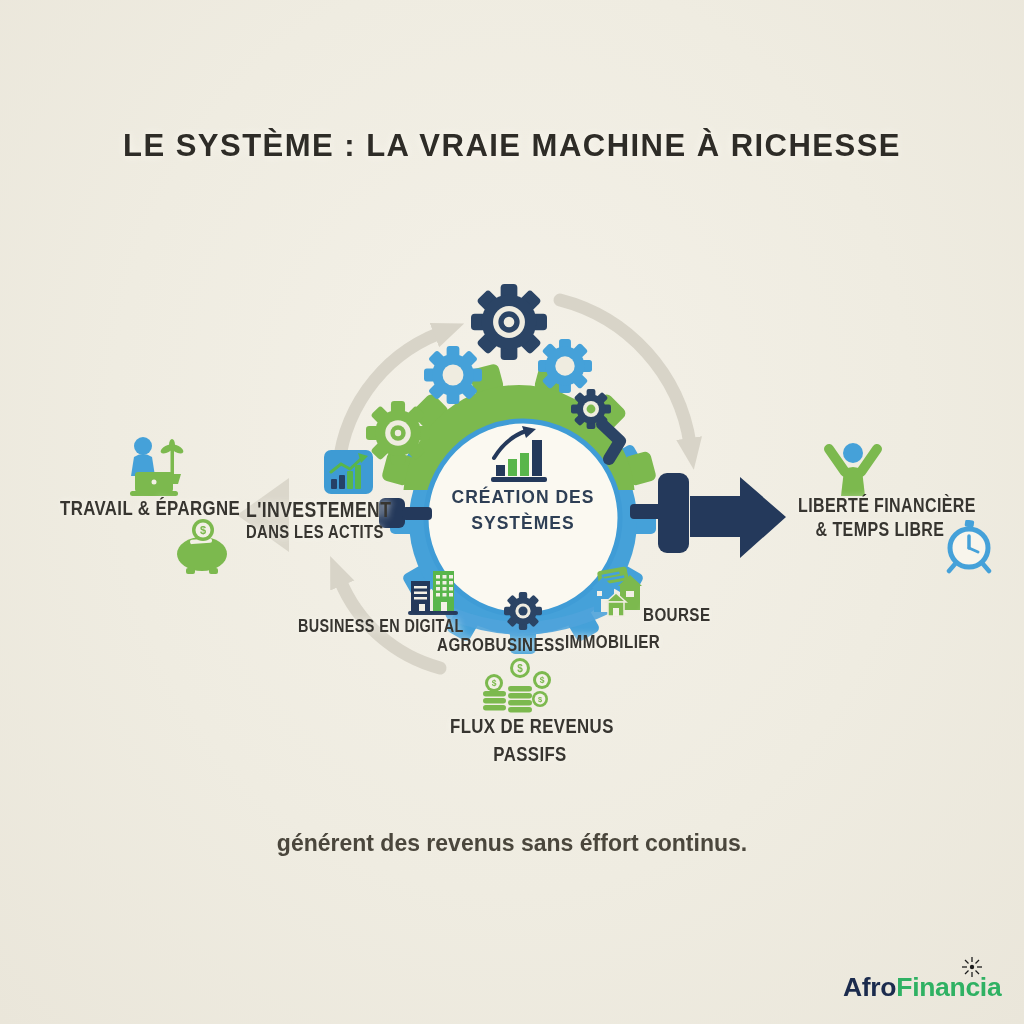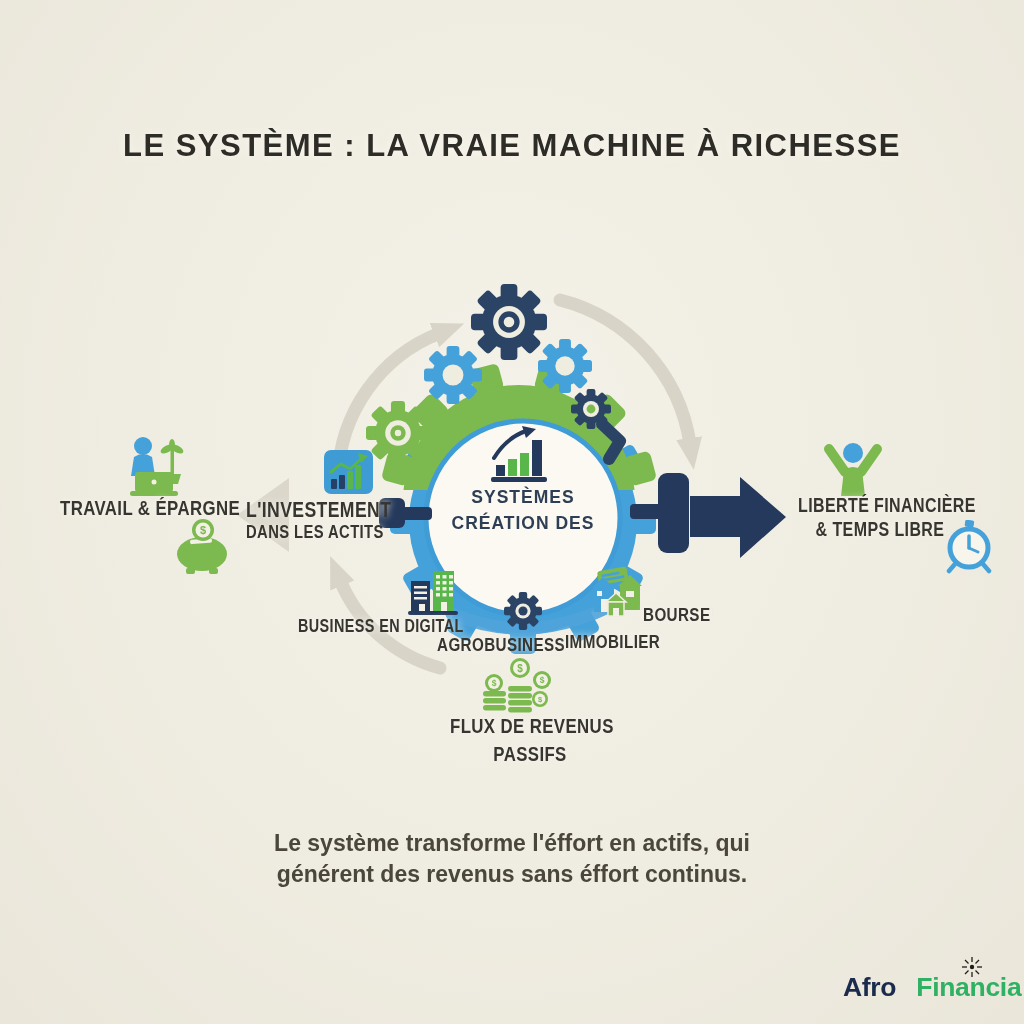--- a/index.html
+++ b/index.html
@@ -13,21 +13,21 @@
   .cndc{transform:scaleX(.8);transform-origin:50% 50%;text-align:center;}
   .title{position:absolute;left:0;right:0;top:127px;text-align:center;font-size:32px;font-weight:700;
        color:#2e2c27;letter-spacing:1.5px;transform:scaleX(.97);transform-origin:50% 50%;
        text-shadow:0 0 10px rgba(255,252,245,.8);}
   .center-text{position:absolute;left:423px;top:484px;width:200px;text-align:center;
        font-size:17.5px;line-height:26px;font-weight:700;color:#2e3f55;letter-spacing:1px;}
   .caption{position:absolute;left:0;right:0;top:828px;text-align:center;font-size:23px;line-height:31px;
        font-weight:700;color:#4a463c;}
   .logo{position:absolute;left:843px;top:972px;font-size:26.5px;font-weight:700;letter-spacing:-.3px;}
   .logo .afro{color:#1b2b4d;}
-  .logo .fin{color:#2fb163;margin-left:20px;}
+  .logo .fin{color:#2fb163;}
 </style>
 </head>
 <body>
 
 <div class="canvas">
 
   <svg class="abs" style="left:0;top:0;width:1024px;height:1024px" viewBox="0 0 1024 1024">
     <defs>
       <marker id="garrow" markerUnits="userSpaceOnUse" markerWidth="34" markerHeight="30" refX="6" refY="15" orient="auto">
         <path d="M0,2 L32,15 L0,28 Z" fill="#D8D4C8"></path>
@@ -309,22 +309,22 @@
     <circle cx="25" cy="28" r="19" fill="#F8F5EC" stroke="#45A1D9" stroke-width="5"></circle>
     <path d="M 25 28 L 25 16" stroke="#45A1D9" stroke-width="3.5" stroke-linecap="round"></path>
     <path d="M 25 28 L 34 32" stroke="#45A1D9" stroke-width="3" stroke-linecap="round"></path>
     <path d="M 11 44 L 5 51" stroke="#45A1D9" stroke-width="4.5" stroke-linecap="round"></path>
     <path d="M 39 44 L 45 51" stroke="#45A1D9" stroke-width="4.5" stroke-linecap="round"></path>
   </svg>
 
   <div class="title">LE SYSTÈME : LA VRAIE MACHINE À RICHESSE</div>
 
   <div class="center-text">
+    <div>CRÉATION DES</div>
     <div>SYSTÈMES</div>
-    <div>CRÉATION DES</div>
   </div>
 
   <div class="lbl cndc" style="left:40px;top:496px;width:200px;font-size:21px">TRAVAIL &amp; ÉPARGNE</div>
 
   <div class="lbl cnd" style="left:246px;top:497px;font-size:22px">L'INVESTEMENT</div>
   <div class="lbl cnd" style="left:246px;top:521px;font-size:18.5px">DANS LES ACTITS</div>
 
   <div class="lbl cnd" style="left:298px;top:616px;font-size:18px">BUSINESS EN DIGITAL</div>
 
   <div class="lbl cndc" style="left:421px;top:634px;width:160px;font-size:19px">AGROBUSINESS</div>
@@ -333,21 +333,20 @@
 
   <div class="lbl cnd" style="left:643px;top:604px;font-size:19px">BOURSE</div>
 
   <div class="lbl cndc" style="left:430px;top:714px;width:200px;font-size:21px">FLUX DE REVENUS</div>
   <div class="lbl cndc" style="left:430px;top:742px;width:200px;font-size:21px">PASSIFS</div>
 
   <div class="lbl cndc" style="left:778px;top:494px;width:200px;font-size:20px">LIBERTÉ FINANCIÈRE</div>
   <div class="lbl cndc" style="left:780px;top:518px;width:200px;font-size:20px">&amp; TEMPS LIBRE</div>
 
   <div class="caption">
-    <div>Le système transforme l'éffort en actifs, qui</div>
     <div>générent des revenus sans éffort continus.</div>
   </div>
 
   <svg class="abs" style="left:961px;top:956px;width:22px;height:22px" viewBox="0 0 22 22">
     <g stroke="#1c1c1c" stroke-width="1.3">
       <line x1="11" y1="1" x2="11" y2="6"></line>
         <line x1="11" y1="16" x2="11" y2="21"></line>
       <line x1="1" y1="11" x2="6" y2="11"></line>
         <line x1="16" y1="11" x2="21" y2="11"></line>
       <line x1="4" y1="4" x2="7.5" y2="7.5"></line>

